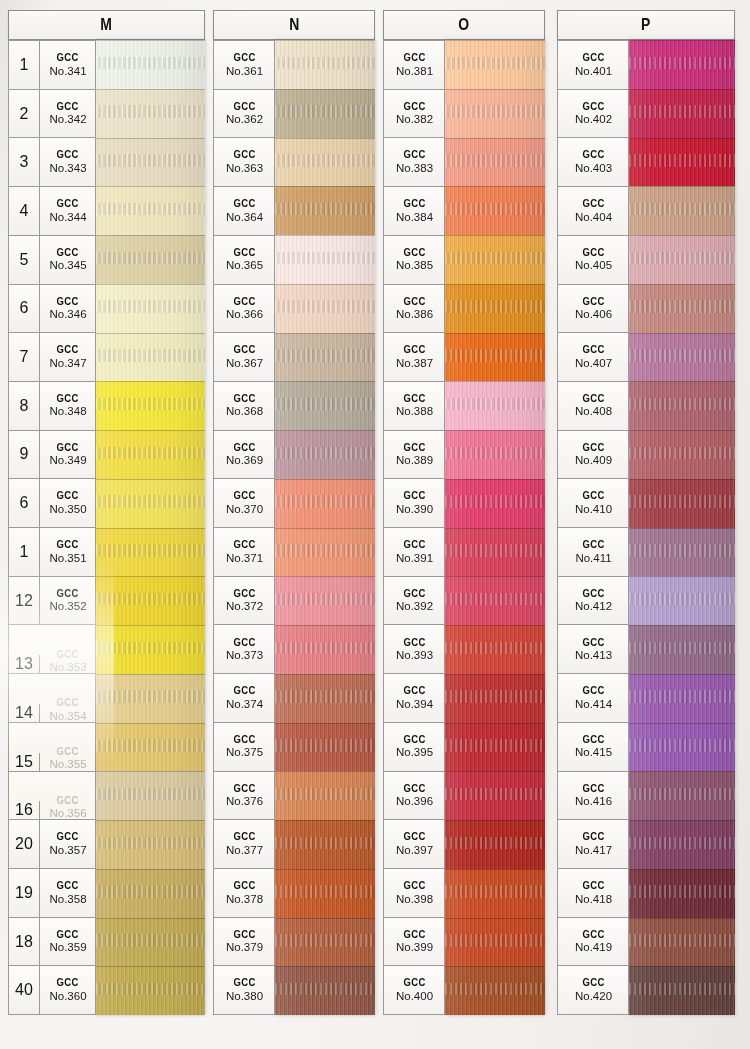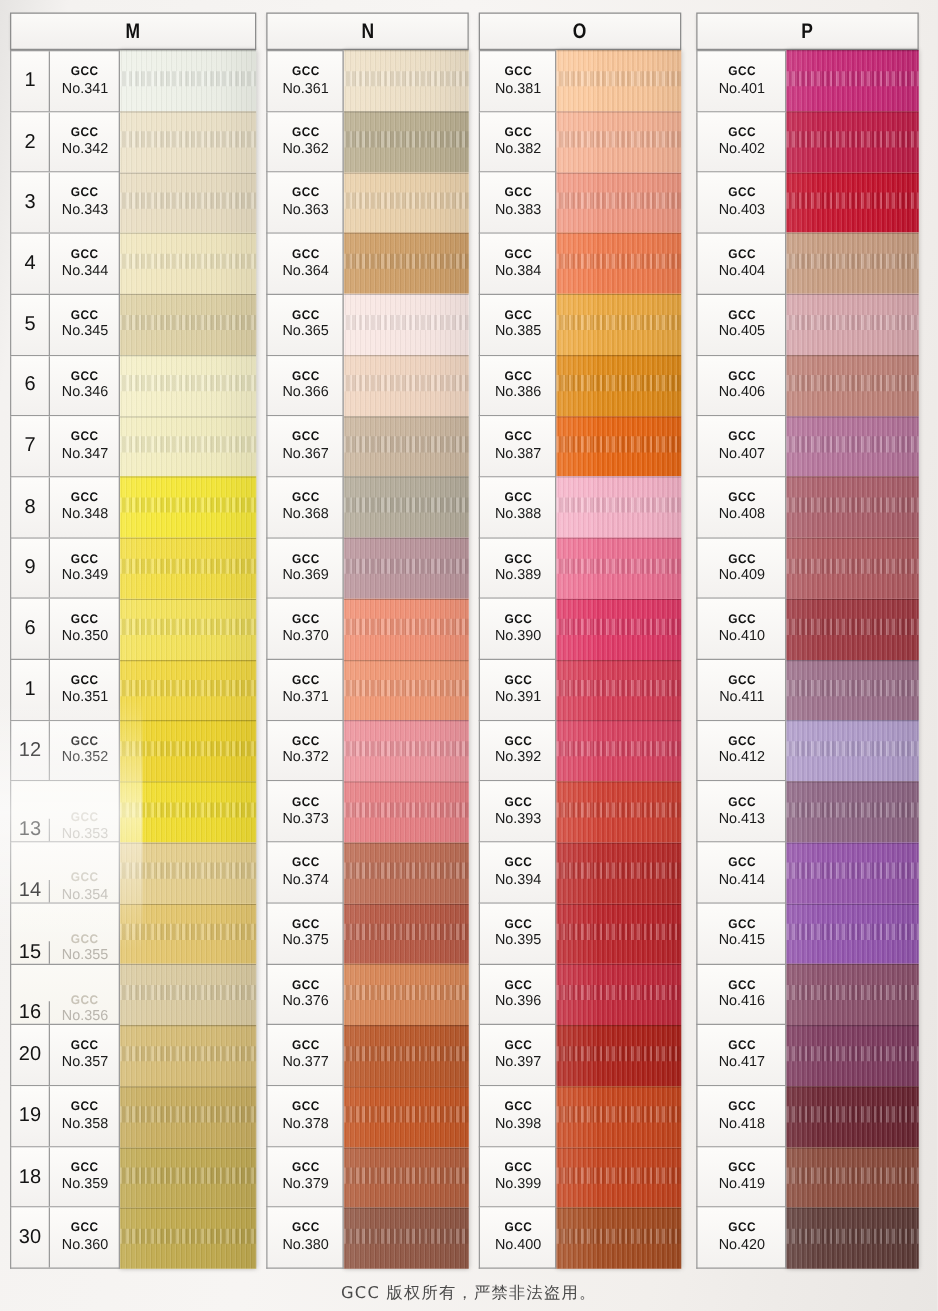--- a/index.html
+++ b/index.html
@@ -292,21 +292,21 @@
             </div>
           </div>
           <div class="lrow">
             <div class="num">18</div>
             <div class="code">
               <span class="brand">GCC</span>
               <span class="no">No.359</span>
             </div>
           </div>
           <div class="lrow">
-            <div class="num">30</div>
+            <div class="num">40</div>
             <div class="code">
               <span class="brand">GCC</span>
               <span class="no">No.360</span>
             </div>
           </div>
         </div>
       <div class="swatches">
           <div class="sw" style="background: rgb(238, 241, 232);">
             <span class="edge"></span>
             <span class="sheen"></span>
@@ -1022,14 +1022,13 @@
           <div class="sw" style="background: rgb(94, 59, 55);">
             <span class="edge"></span>
             <span class="sheen"></span>
           </div>
         </div>
     </div>
   </div>
 
   <div class="glare"></div>
 
-  <div id="footer">GCC 版权所有，严禁非法盗用。</div>
 </div>
 
 </body></html>

